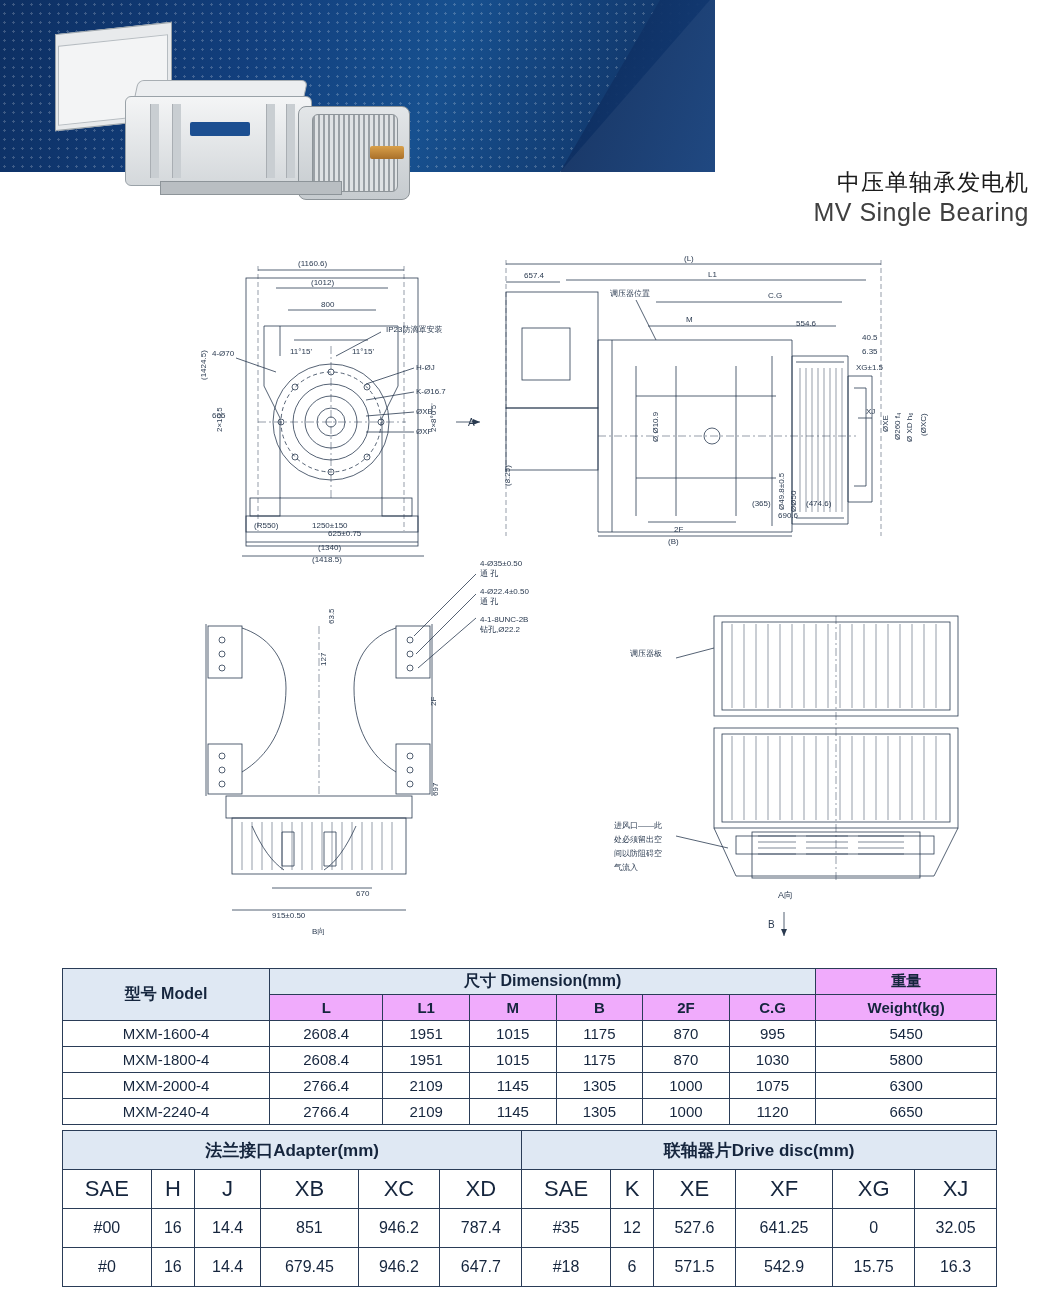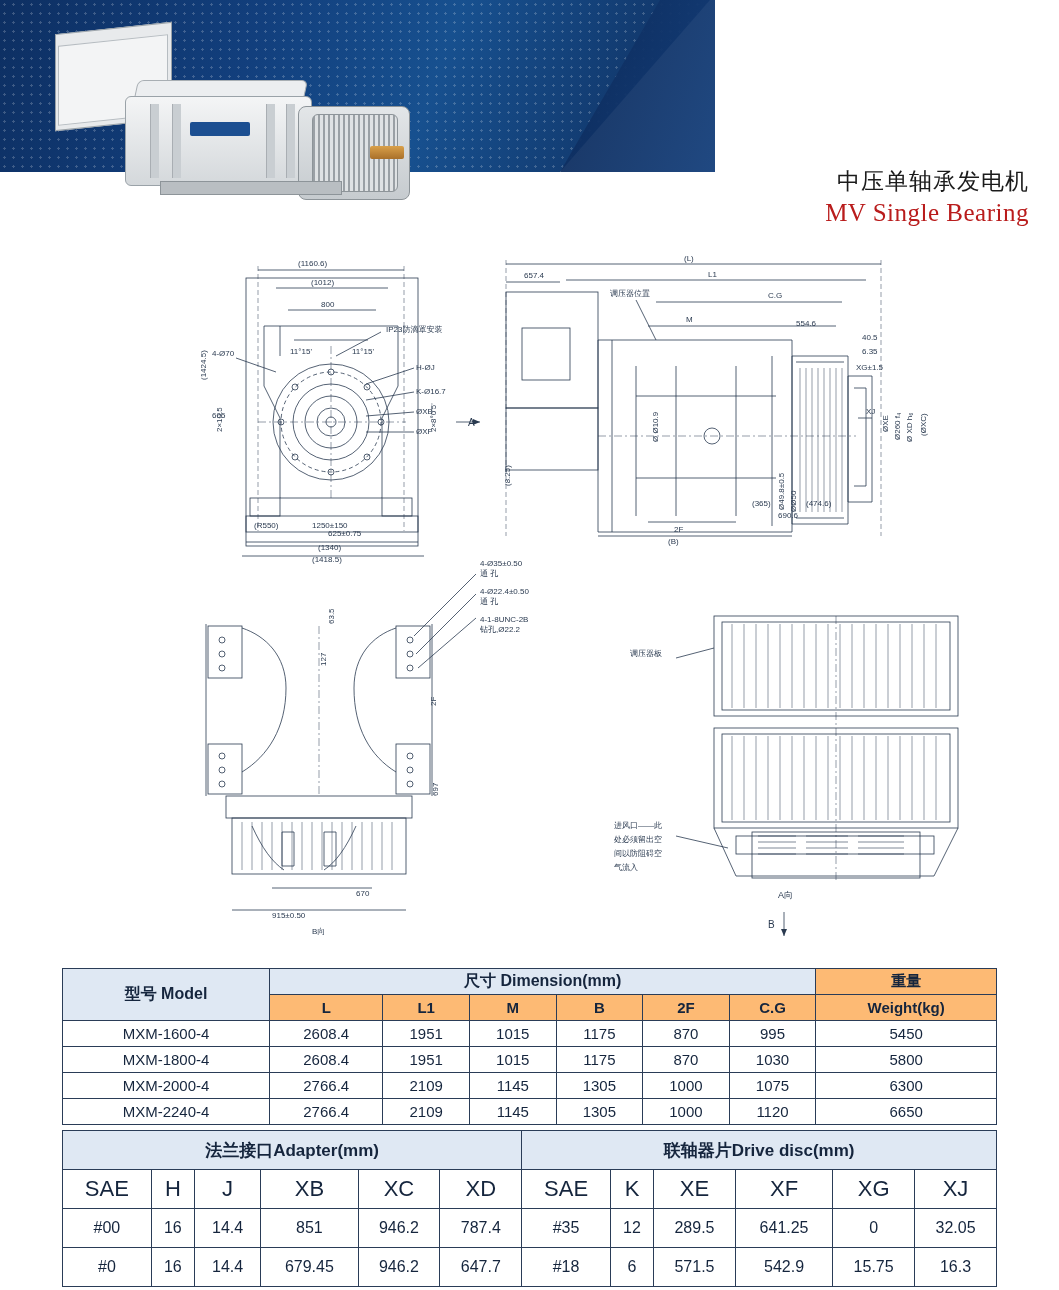--- a/index.html
+++ b/index.html
@@ -29,24 +29,23 @@
   }
   .band-edge{
     position:absolute;left:515px;top:0;width:200px;height:172px;
     background:linear-gradient(110deg,#0a2450 0%, #143f7b 100%);
     clip-path:polygon(145px 0, 200px 0, 200px 172px, 45px 172px);
     opacity:.95;
   }
   .hdr-title{
     position:absolute;right:30px;top:168px;text-align:right;
     line-height:1.25;
-    font-family:Liberation Serif, serif;
   }
   .hdr-title .cn{font-size:23px;color:#1b1b1b;letter-spacing:1px;}
-  .hdr-title .en{font-size:25px;color:#b91c1c;letter-spacing:.5px;}
+  .hdr-title .en{font-size:25px;color:#404040;letter-spacing:.5px;}
 
   
   .gen{position:absolute;left:40px;top:18px;width:380px;height:185px;}
   .gen .base-box{position:absolute;left:15px;top:10px;width:115px;height:95px;background:#e8eaec;border:1px solid #9aa2a8;transform:skewY(-6deg);}
   .gen .base-box2{position:absolute;left:18px;top:22px;width:108px;height:78px;background:#f3f4f5;border:1px solid #b6bcc1;transform:skewY(-6deg);}
   .gen .body{position:absolute;left:85px;top:78px;width:185px;height:88px;background:linear-gradient(180deg,#f4f5f6,#d4d8db);border:1px solid #9aa2a8;border-radius:6px;}
   .gen .body-top{position:absolute;left:95px;top:62px;width:168px;height:26px;background:#eceef0;border:1px solid #a8aeb3;border-radius:6px 6px 0 0;transform:skewX(-12deg);}
   .gen .rib{position:absolute;top:86px;width:8px;height:74px;background:#c9ced2;border-left:1px solid #a9aeb3;}
   .gen .drum{position:absolute;left:258px;top:88px;width:110px;height:92px;background:linear-gradient(180deg,#e3e6e8,#c6cbcf);border:1px solid #8d9499;border-radius:8px;}
   .gen .grill{position:absolute;left:272px;top:96px;width:84px;height:76px;background:repeating-linear-gradient(90deg,#9aa0a5 0 2px,#dfe2e4 2px 5px);border:1px solid #8d9499;border-radius:6px;}
@@ -60,21 +59,21 @@
   table{border-collapse:collapse;width:100%;background:#fff;}
   table td,table th{
     border:1px solid #2a3c57;
     text-align:center;
     font-size:15px;
     color:#15253d;
     padding:2px 3px;
     font-weight:normal;
   }
   .hdr-cell{background:#dfe8f3;font-weight:bold;font-size:16px;}
-  .hdr-cell-sm{background:#fdba74;font-weight:bold;font-size:15px;}
+  .hdr-cell-sm{background:#f0abfc;font-weight:bold;font-size:15px;}
   #t1{position:absolute;left:62px;top:968px;width:935px;}
   #t1 td{height:21px;}
   #t1 .model-col{width:200px;margin-top:47px;}
   #t2{position:absolute;left:62px;top:1130px;width:935px;}
   #t2 td{height:34px;font-size:16px;margin-left:16px;}
   #t2 .grp{background:#dfe8f3;font-weight:bold;font-size:17px;}
   #t2 .sub{background:#fff;font-weight:normal;font-size:22px;}
 </style>
 </head>
 <body>
@@ -477,21 +476,21 @@
   </tr>
   <tr>
     <td>#00</td>
     <td>16</td>
     <td>14.4</td>
     <td>851</td>
     <td>946.2</td>
     <td>787.4</td>
     <td>#35</td>
     <td>12</td>
-    <td>289.5</td>
+    <td>527.6</td>
     <td>641.25</td>
     <td>0</td>
     <td>32.05</td>
   </tr>
   <tr>
     <td>#0</td>
     <td>16</td>
     <td>14.4</td>
     <td>679.45</td>
     <td>946.2</td>

